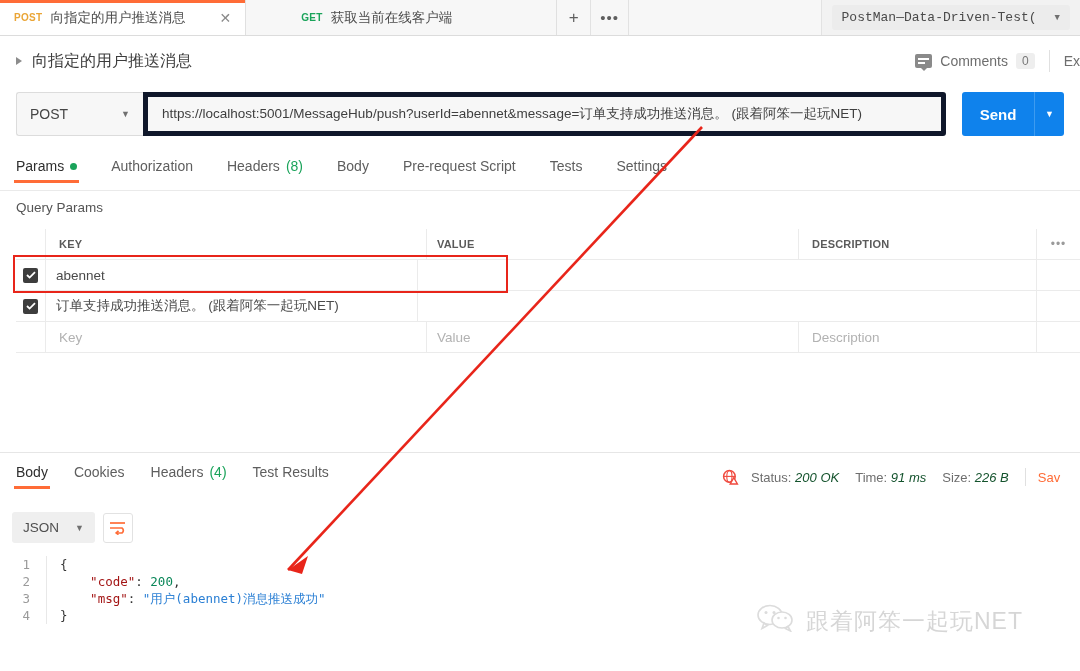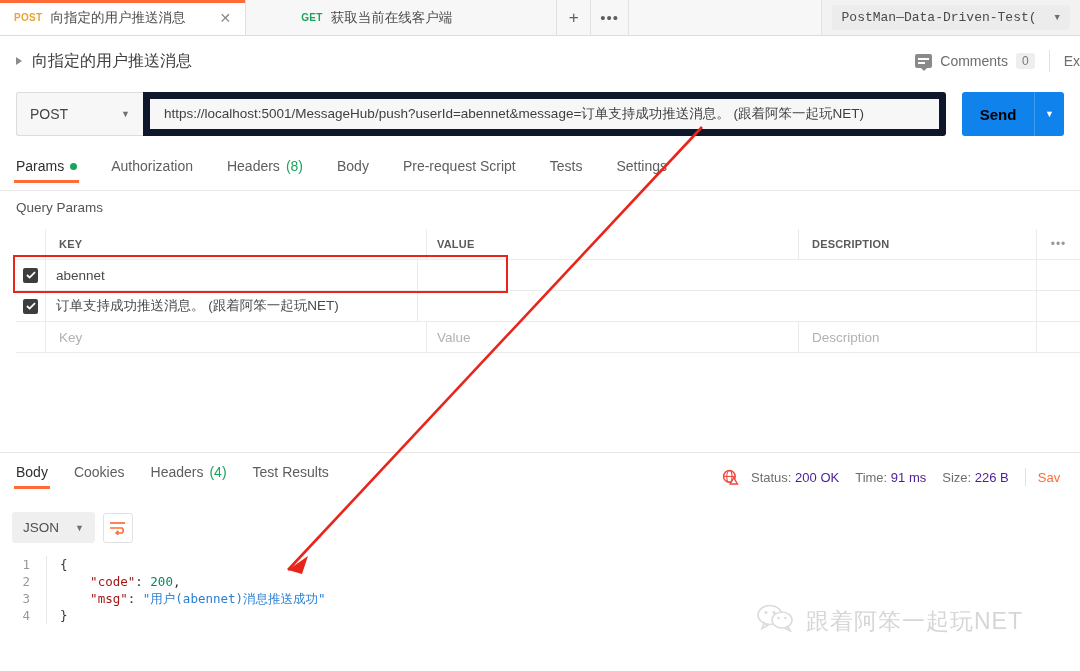--- a/index.html
+++ b/index.html
@@ -83,30 +83,30 @@
 
   
   .urlrow { position: absolute; top: 92px; left: 16px; display: flex; align-items: stretch; height: 44px; }
   .method-box {
     width: 127px; border: 1px solid #dcdcdc; border-right: none;
     background: #f7f7f7; border-radius: 3px 0 0 3px;
     display: flex; align-items: center; justify-content: space-between;
     padding: 0 13px; font-size: 14px; color: #454545;
   }
   .url-box {
-    width: 803px; border: 7px solid #0f172a; background: #f7f7f7;
+    width: 803px; border: 5px solid #0f172a; background: #f7f7f7;
     border-radius: 0 3px 3px 0; display: flex; align-items: center;
     padding: 0 14px; font-size: 13.5px; color: #3f3f3f; overflow: hidden; white-space: nowrap;
   }
   .send-wrap {
     position: absolute; top: 92px; left: 962px; height: 44px; width: 102px;
     display: flex; border-radius: 3px; overflow: hidden;
   }
   .send-main {
-    flex: 1; background: #0f82ec; color: #000000; font-size: 15px; font-weight: bold;
+    flex: 1; background: #0f82ec; color: #ffffff; font-size: 15px; font-weight: bold;
     display: flex; align-items: center; justify-content: center;
   }
   .send-caret {
     width: 30px; background: #0f82ec; color: #fff;
     display: flex; align-items: center; justify-content: center;
     border-left: 1px solid #3d9bf0; font-size: 9px;
   }
 
   
   .reqtabs {
@@ -158,21 +158,21 @@
 
   
   .resp-sep { position: absolute; top: 452px; left: 0; width: 1080px; height: 1px; background: #e6e6e6; }
   .resptabs { position: absolute; top: 464px; left: 6px; display: flex; align-items: flex-start; }
   .resptabs .rt { margin-right: 26px; }
   .resp-meta {
     position: absolute; top: 468px; left: 722px; display: flex; align-items: center; gap: 0; font-size: 13px;
   }
   .globe-ico { width: 17px; height: 17px; margin-right: 12px; }
   .meta-item { color: #6e6e6e; margin-right: 16px; white-space: nowrap; }
-  .meta-val { color: #4c1d95; }
+  .meta-val { color: #14532d; font-style: italic; }
   .meta-div { width: 1px; height: 18px; background: #e0e0e0; margin: 0 12px 0 0; }
   .save-txt { color: #ff6c37; font-size: 13px; white-space: nowrap; }
 
   
   .btoolbar { position: absolute; top: 512px; left: 12px; display: flex; align-items: center; gap: 8px; }
   .seg {
     display: flex; align-items: center; background: #efefef; border-radius: 3px; height: 31px; padding: 0 4px;
   }
   .seg-item { font-size: 13.5px; color: #6e6e6e; padding: 0 13px; }
   .seg-item.active { color: #2f2f2f; }

